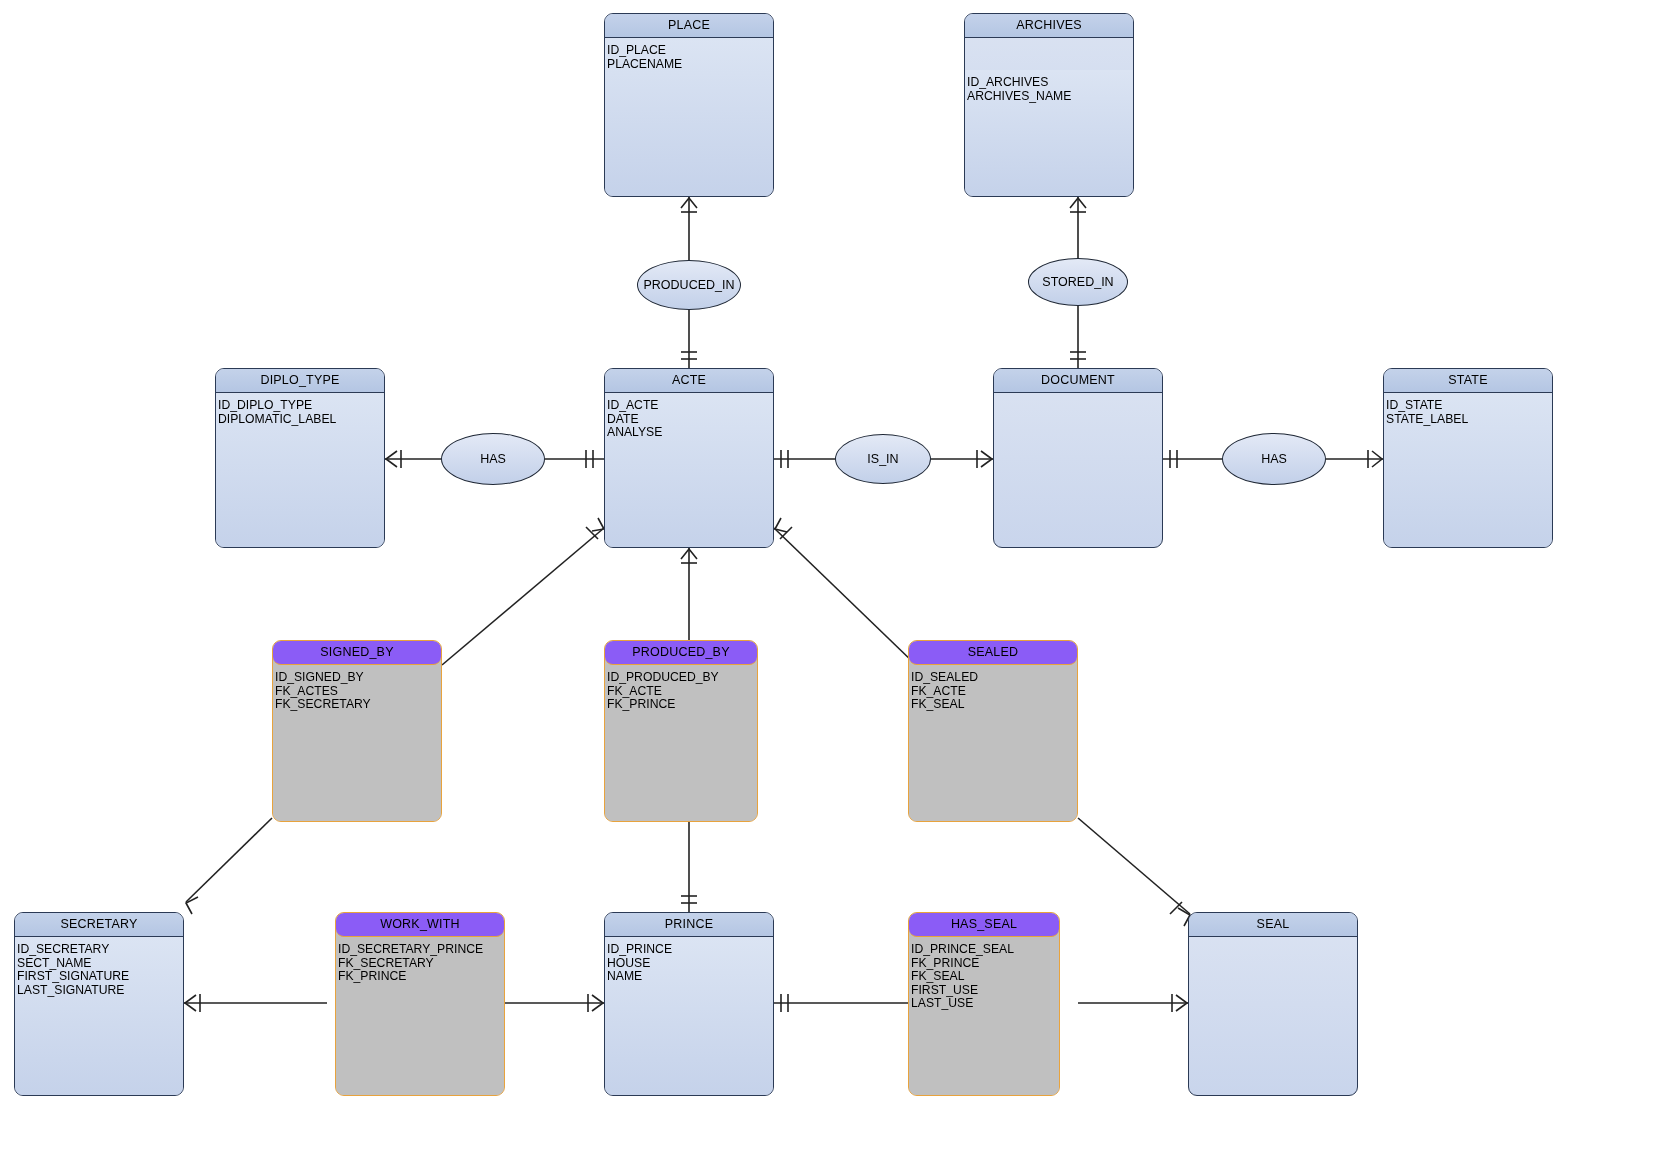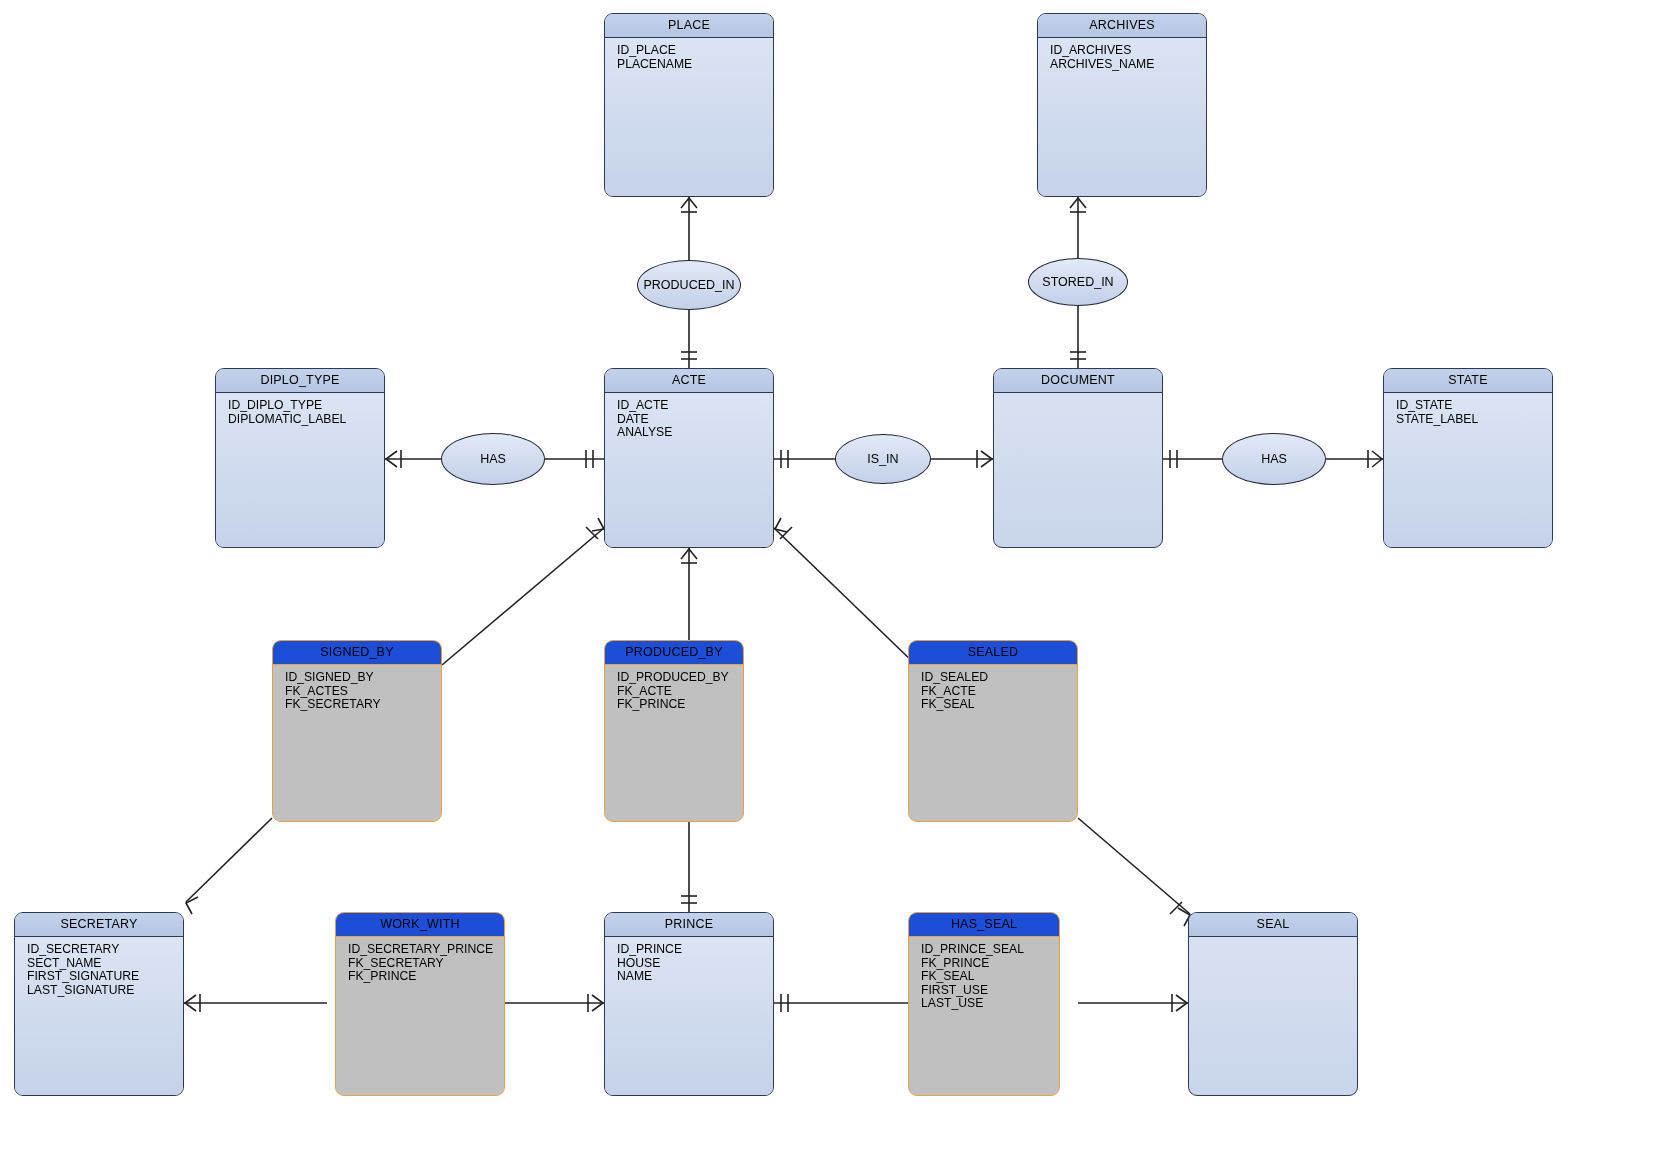--- a/index.html
+++ b/index.html
@@ -46,26 +46,27 @@
     font-size: 12.5px;
     color: #000000;
     letter-spacing: 0.2px;
     flex: 0 0 auto;
   }
   .entity.blue .ent-title {
     background: linear-gradient(to bottom, #c4d2ea 0%, #b4c6e3 100%);
     border-bottom: 1.3px solid #2b3a55;
   }
   .entity.gray .ent-title {
-    background: #1d4ed8;
+    background: #8b5cf6;
     border-bottom: 1.4px solid #e8a33d;
+    border-radius: 8px;
   }
   .ent-attrs {
     flex: 1 1 auto;
-    padding: 6px 0 0 12px;
+    padding: 6px 0 0 2px;
     font-size: 12.2px;
     line-height: 13.6px;
     color: #000000;
   }
   .entity.blue .ent-attrs {
     background: linear-gradient(to bottom, #dbe4f3 0%, #c5d2ea 100%);
   }
   .entity.gray .ent-attrs {
     background: #c0c0c0;
   }
@@ -177,21 +178,21 @@
   </svg>
 
   <div id="entities-layer">
       <div class="entity blue" style="left: 604px; top: 13px; width: 170px; height: 184px;">
         <div class="ent-title">PLACE</div>
         <div class="ent-attrs">
           <div class="attr">ID_PLACE</div>
           <div class="attr">PLACENAME</div>
         </div>
       </div>
-      <div class="entity blue" style="left: 1037px; top: 13px; width: 170px; height: 184px;">
+      <div class="entity blue" style="left: 964px; top: 13px; width: 170px; height: 184px; gap: 32px;">
         <div class="ent-title">ARCHIVES</div>
         <div class="ent-attrs">
           <div class="attr">ID_ARCHIVES</div>
           <div class="attr">ARCHIVES_NAME</div>
         </div>
       </div>
       <div class="entity blue" style="left: 215px; top: 368px; width: 170px; height: 180px;">
         <div class="ent-title">DIPLO_TYPE</div>
         <div class="ent-attrs">
           <div class="attr">ID_DIPLO_TYPE</div>
@@ -217,21 +218,21 @@
         </div>
       </div>
       <div class="entity gray" style="left: 272px; top: 640px; width: 170px; height: 182px;">
         <div class="ent-title">SIGNED_BY</div>
         <div class="ent-attrs">
           <div class="attr">ID_SIGNED_BY</div>
           <div class="attr">FK_ACTES</div>
           <div class="attr">FK_SECRETARY</div>
         </div>
       </div>
-      <div class="entity gray" style="left: 604px; top: 640px; width: 140px; height: 182px;">
+      <div class="entity gray" style="left: 604px; top: 640px; width: 154px; height: 182px;">
         <div class="ent-title">PRODUCED_BY</div>
         <div class="ent-attrs">
           <div class="attr">ID_PRODUCED_BY</div>
           <div class="attr">FK_ACTE</div>
           <div class="attr">FK_PRINCE</div>
         </div>
       </div>
       <div class="entity gray" style="left: 908px; top: 640px; width: 170px; height: 182px;">
         <div class="ent-title">SEALED</div>
         <div class="ent-attrs">

